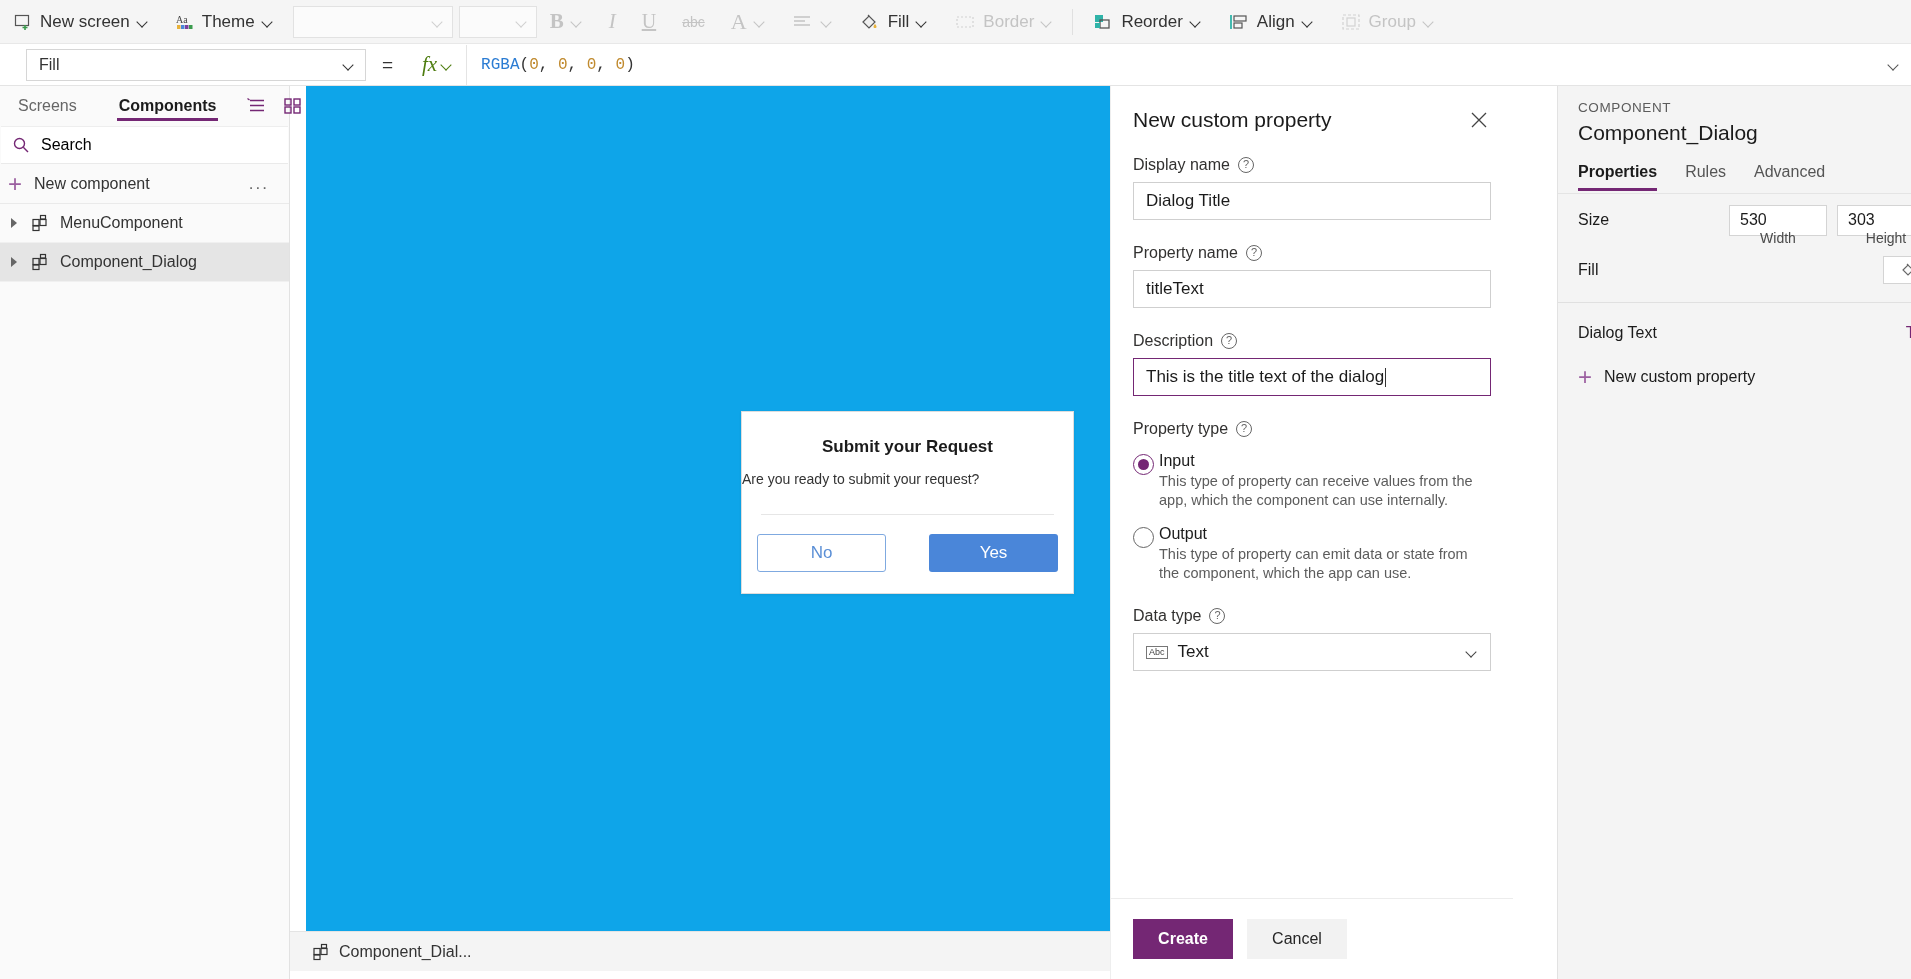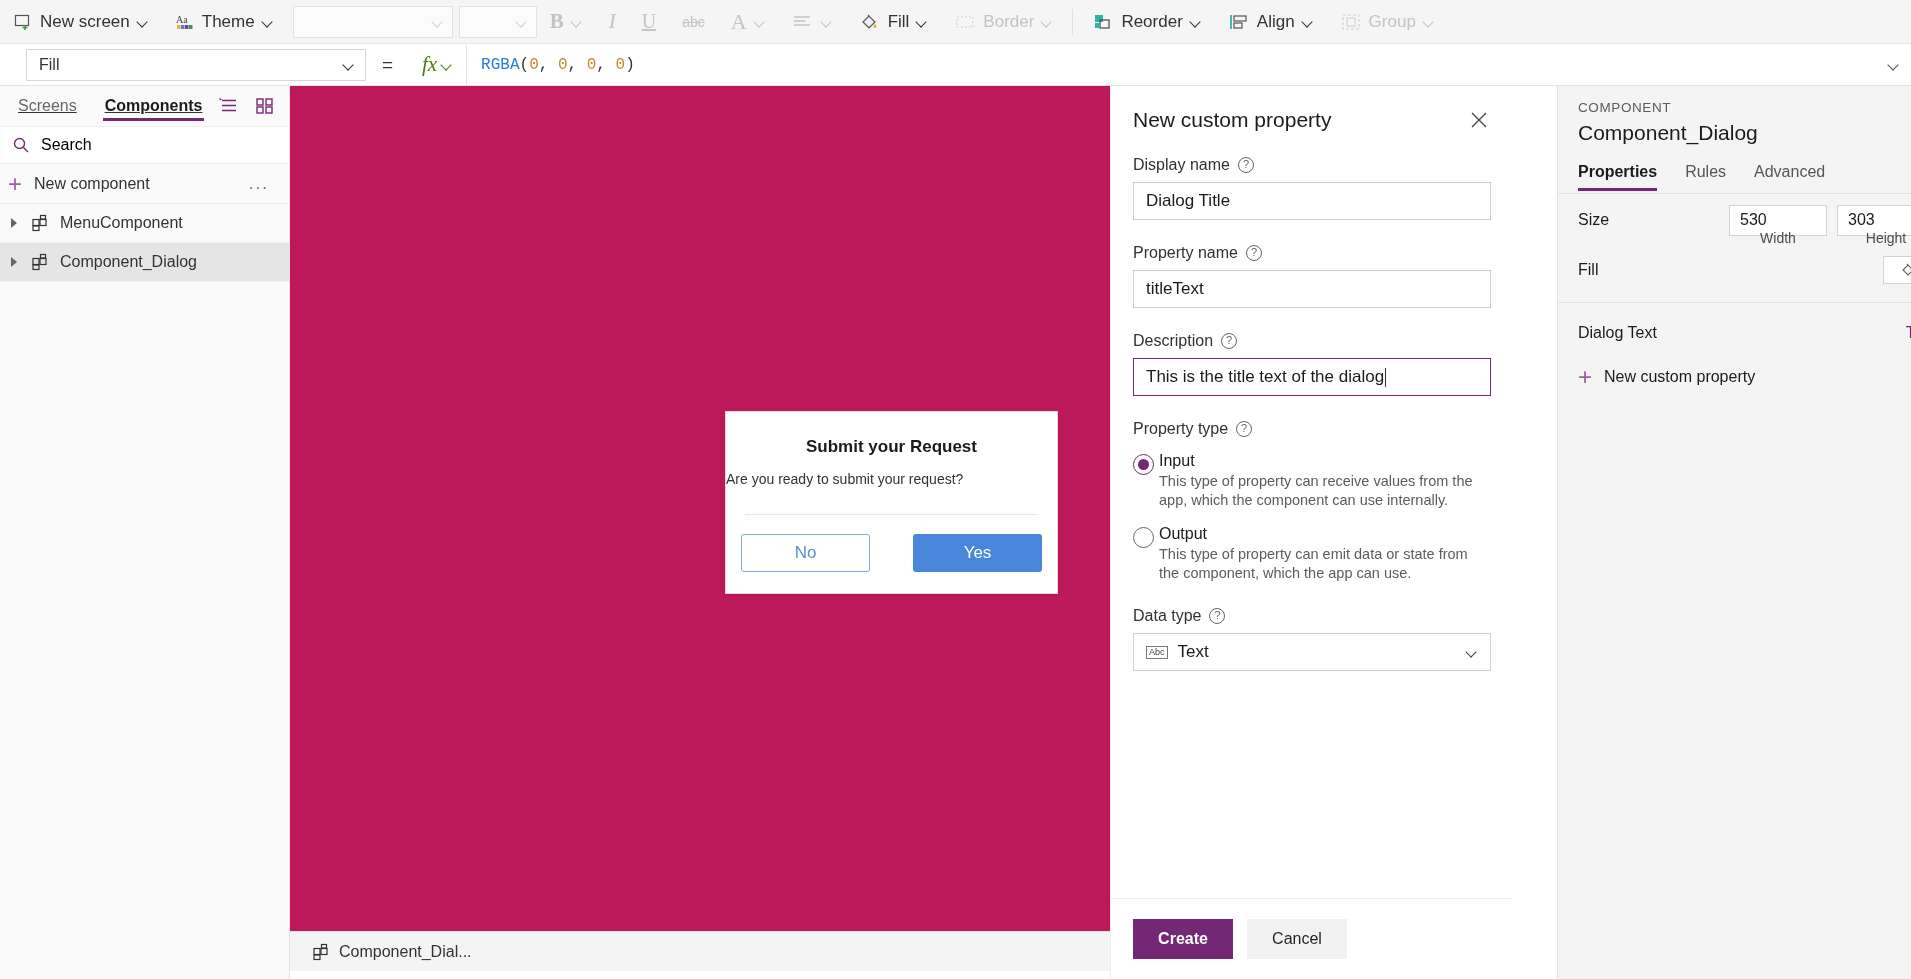--- a/index.html
+++ b/index.html
@@ -85,21 +85,21 @@
     color:#555;
   }
 
   
   .leftpanel {
     position: absolute; top: 86px; left: 0; width: 290px; height: 893px;
     background: #fafafa; border-right: 1px solid #e2e2e2;
   }
   .tree-tabs {
     display: flex; align-items: center; height: 40px;
-    padding-left: 6px; gap: 4px; position: relative; text-decoration: underline;
+    padding-left: 6px; gap: 18px; position: relative;
   }
   .tree-tab {
     font-size: 16px; color: #666; padding: 0 12px; height: 40px;
     display:flex; align-items:center; position: relative;
   }
   .tree-tab.active { color: #1b1b1b; font-weight: 700; }
   .tree-tab.active::after {
     content:""; position:absolute; left: 10px; right: 10px; bottom: 5px;
     height: 3px; background: #742774;
   }
@@ -132,22 +132,22 @@
   }
   .caret-right::after {
     content:""; position:absolute; left:3px; top:2px;
     border-left: 6px solid currentColor;
     border-top: 5px solid transparent;
     border-bottom: 5px solid transparent;
   }
 
   
   .canvas {
-    position: absolute; top: 86px; left: 290px; width: 820px; height: 845px;
-    background: #be185d;
+    position: absolute; top: 86px; left: 306px; width: 820px; height: 845px;
+    background: #0ea5e9;
   }
   .preview-dialog {
     position: absolute; left: 435px; top: 325px; width: 333px; height: 183px;
     background: #ffffff; border: 1px solid #dddddd;
     box-shadow: 0 1px 3px rgba(0,0,0,0.07);
   }
   .pd-title {
     text-align:center; font-size: 17px; font-weight: 700; color: #1b1b1b;
     margin-top: 25px;
   }

